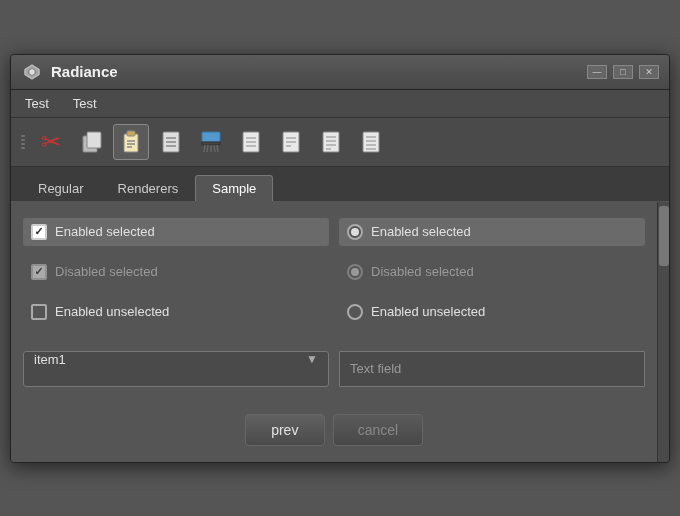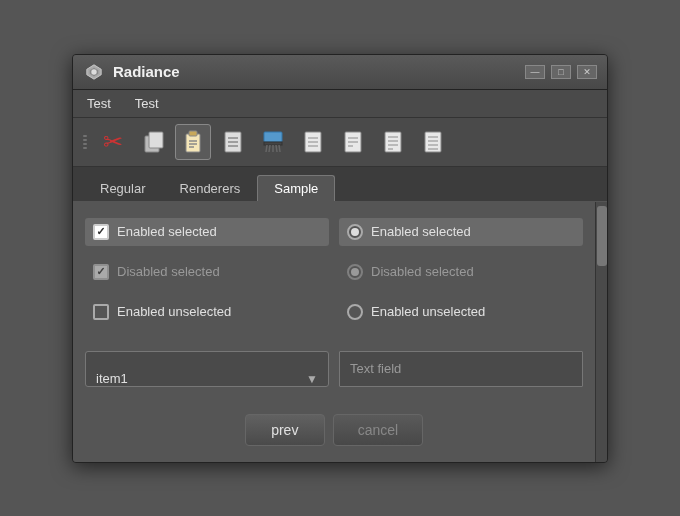--- a/index.html
+++ b/index.html
@@ -6,21 +6,21 @@
     body {
       background: #555;
       display: flex;
       align-items: center;
       justify-content: center;
       width: 680px;
       height: 516px;
       font-family: Arial, sans-serif;
     }
     .window {
-      width: 536px;
+      width: 660px;
       background: #3c3c3c;
       border: 1px solid #222;
       border-radius: 4px;
       overflow: hidden;
       box-shadow: 0 4px 20px rgba(0,0,0,0.6);
     }
     .title-bar {
       background: linear-gradient(to bottom, #5a5a5a, #484848);
       padding: 6px 10px;
       display: flex;
@@ -228,21 +228,21 @@
       gap: 10px;
       margin-bottom: 12px;
     }
     .dropdown {
       flex: 1;
       height: 36px;
       background: #4a4a4a;
       border: 1px solid #777;
       border-radius: 3px;
       display: flex;
-      align-items: flex-end;
+      align-items: flex-start;
       padding: 0 10px;
       cursor: pointer;
     }
     .dropdown-label {
       flex: 1;
       color: #e0e0e0;
       font-size: 13px;
     }
     .dropdown-arrow {
       color: #aaa;

